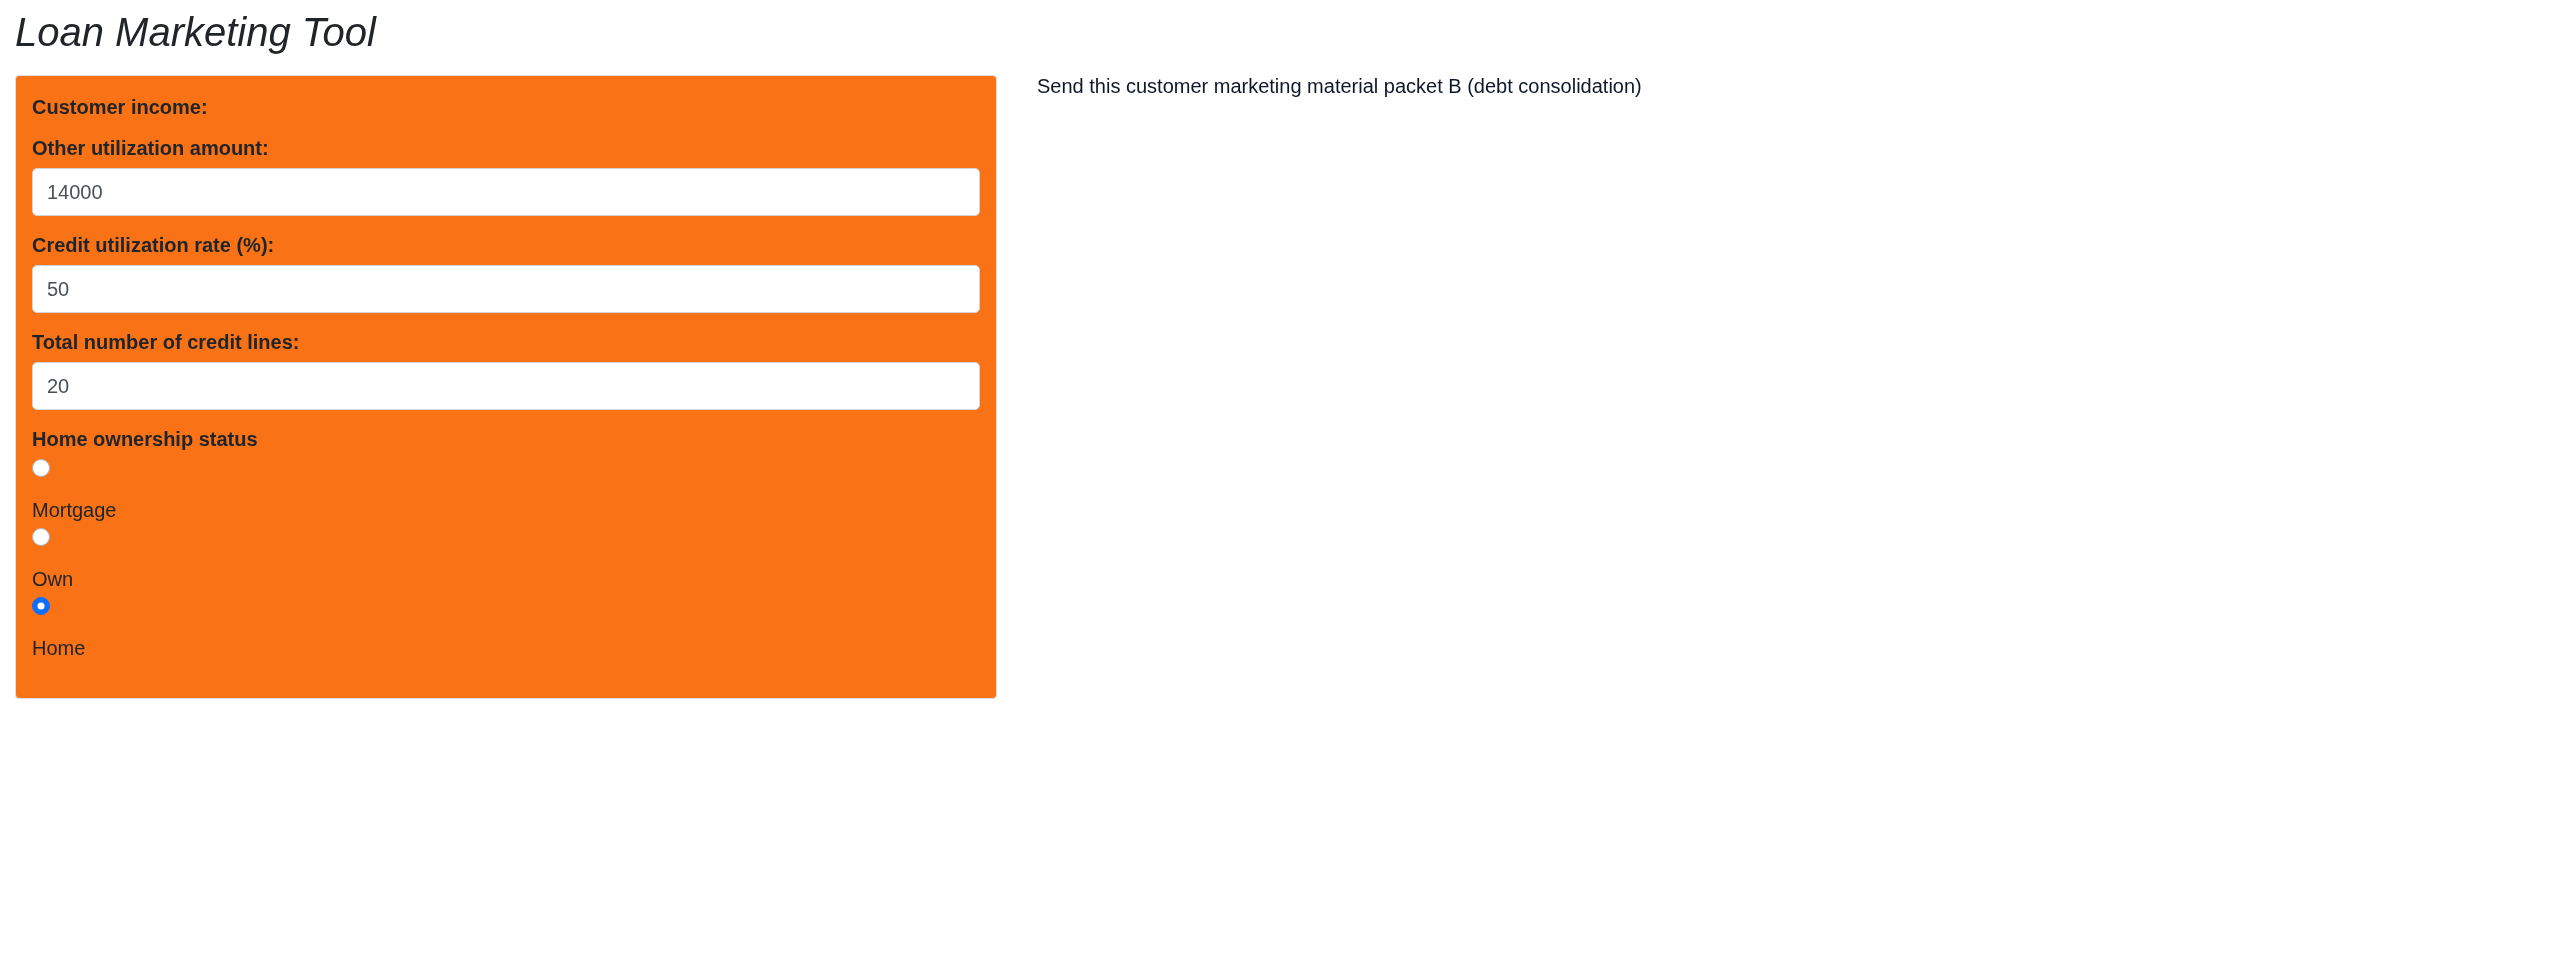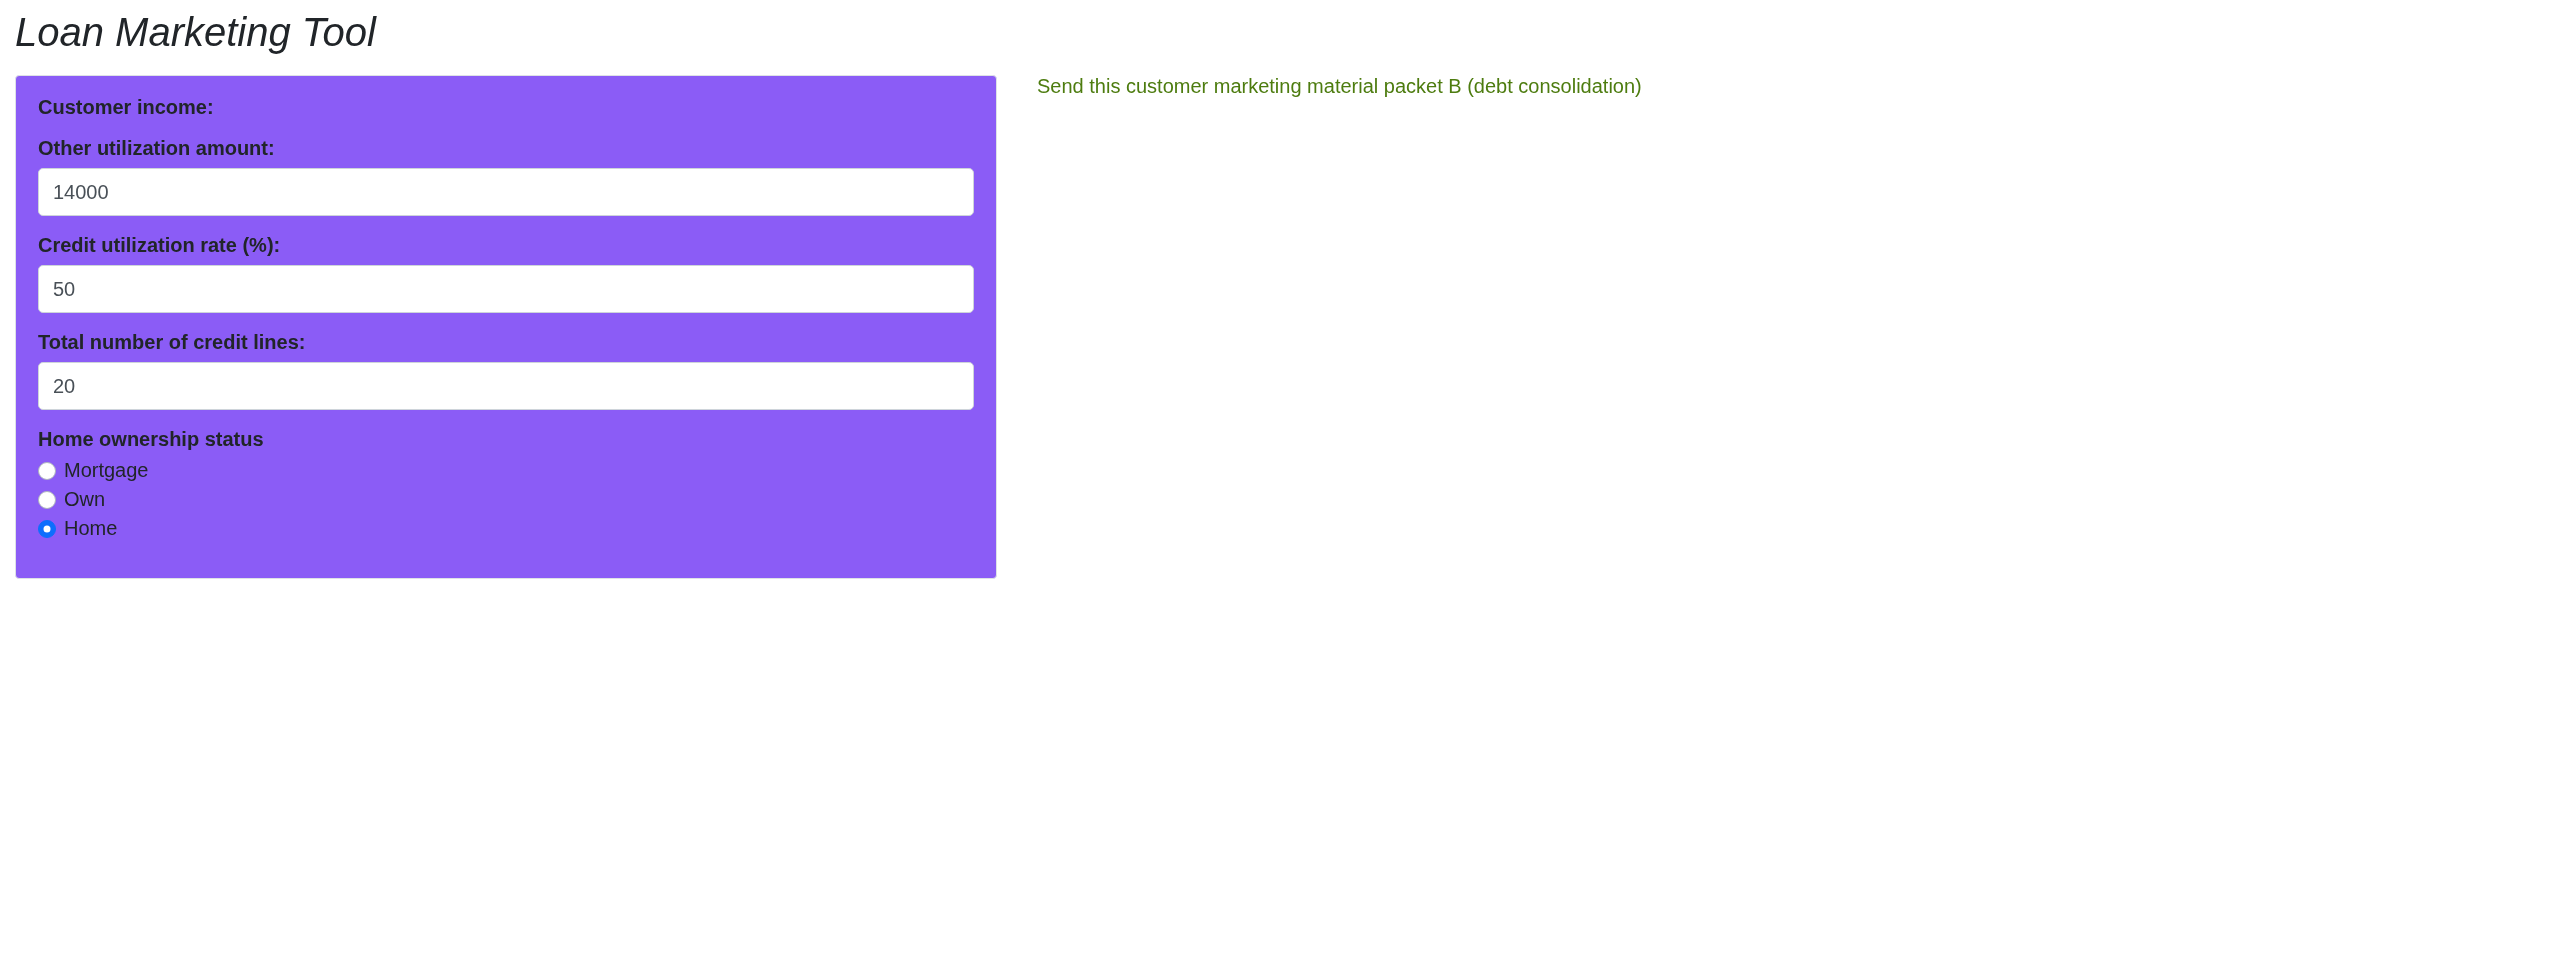--- a/index.html
+++ b/index.html
@@ -21,30 +21,30 @@
       color: #212529;
       font-style: italic;
     }
     .layout {
       display: flex;
       gap: 40px;
       align-items: flex-start;
     }
     .form-panel {
       flex: 0 0 982px;
-      background: #8b5cf6;
+      background: #f97316;
       border: 1px solid #dee2e6;
       border-radius: 4px;
-      padding: 20px 22px;
+      padding: 20px 16px;
     }
     .output-panel {
       flex: 1;
       padding-top: 0;
       font-size: 20px;
-      color: #4d7c0f;
+      color: #0f172a;
       white-space: nowrap;
     }
     .form-group {
       margin-bottom: 18px;
     }
     .form-label {
       display: block;
       font-weight: 700;
       font-size: 20px;
       margin-bottom: 8px;
@@ -59,24 +59,24 @@
       background: #fff;
       border: 1px solid #ced4da;
       border-radius: 5px;
       outline: none;
     }
     .radio-group {
       margin-top: 6px;
     }
     .radio-row {
       display: flex;
-      align-items: center;
-      gap: 8px;
+      gap: 22px;
       margin-bottom: 6px;
       font-size: 20px;
+      flex-direction: column;
     }
     .radio-input {
       appearance: none;
       width: 18px;
       height: 18px;
       border: 1.5px solid #adb5bd;
       border-radius: 50%;
       background: #fff;
       position: relative;
       cursor: pointer;

